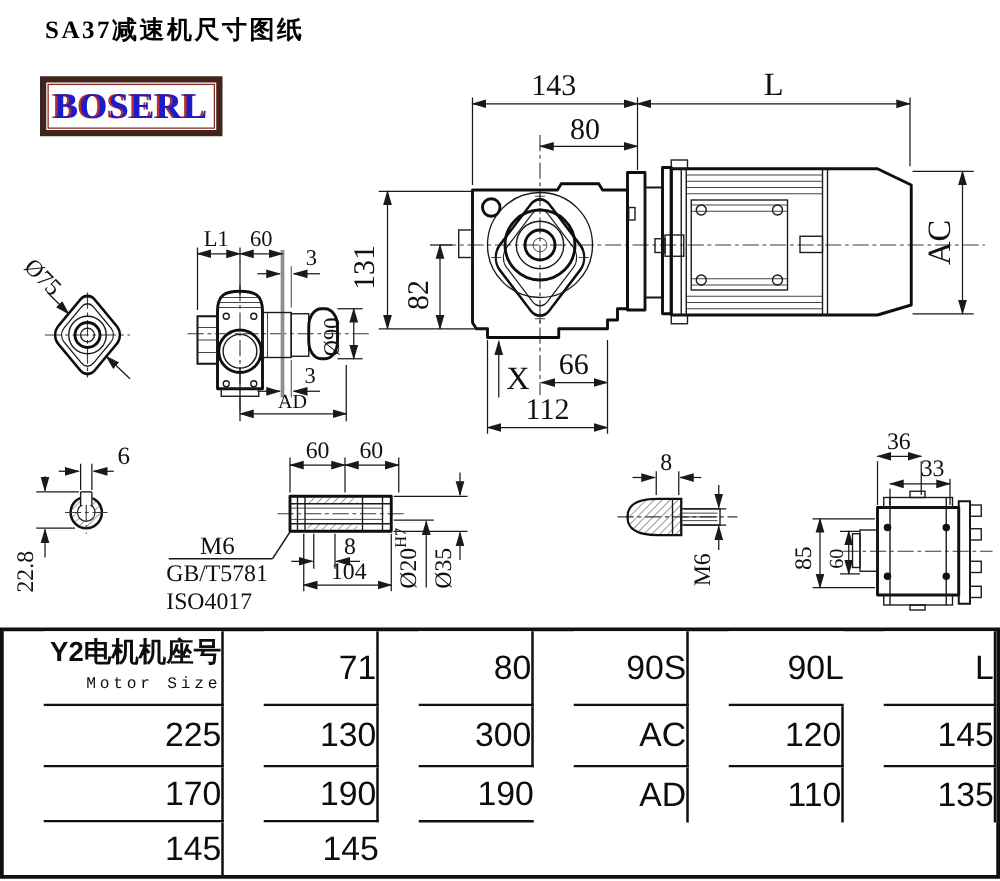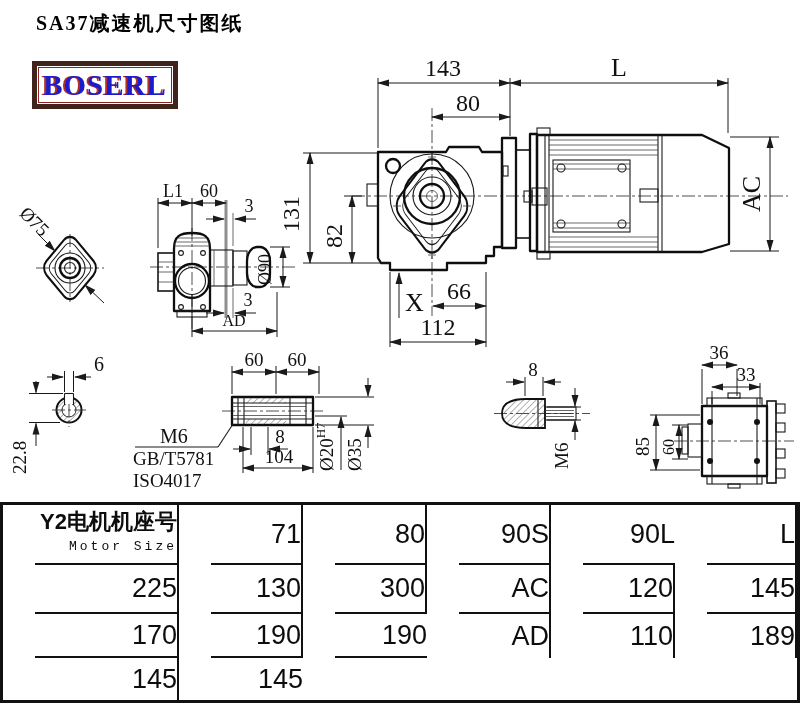--- a/index.html
+++ b/index.html
@@ -440,18 +440,18 @@
 
     <div class="cell">AC</div>
     <div class="cell">120</div>
     <div class="cell">145</div>
     <div class="cell">170</div>
     <div class="cell">190</div>
     <div class="cell lastcol">190</div>
 
     <div class="cell lastrow">AD</div>
     <div class="cell lastrow">110</div>
-    <div class="cell lastrow">189</div>
+    <div class="cell lastrow">135</div>
     <div class="cell lastrow">145</div>
     <div class="cell lastcol lastrow">145</div>
   </div>
 
 </div>
 
 </body></html>

